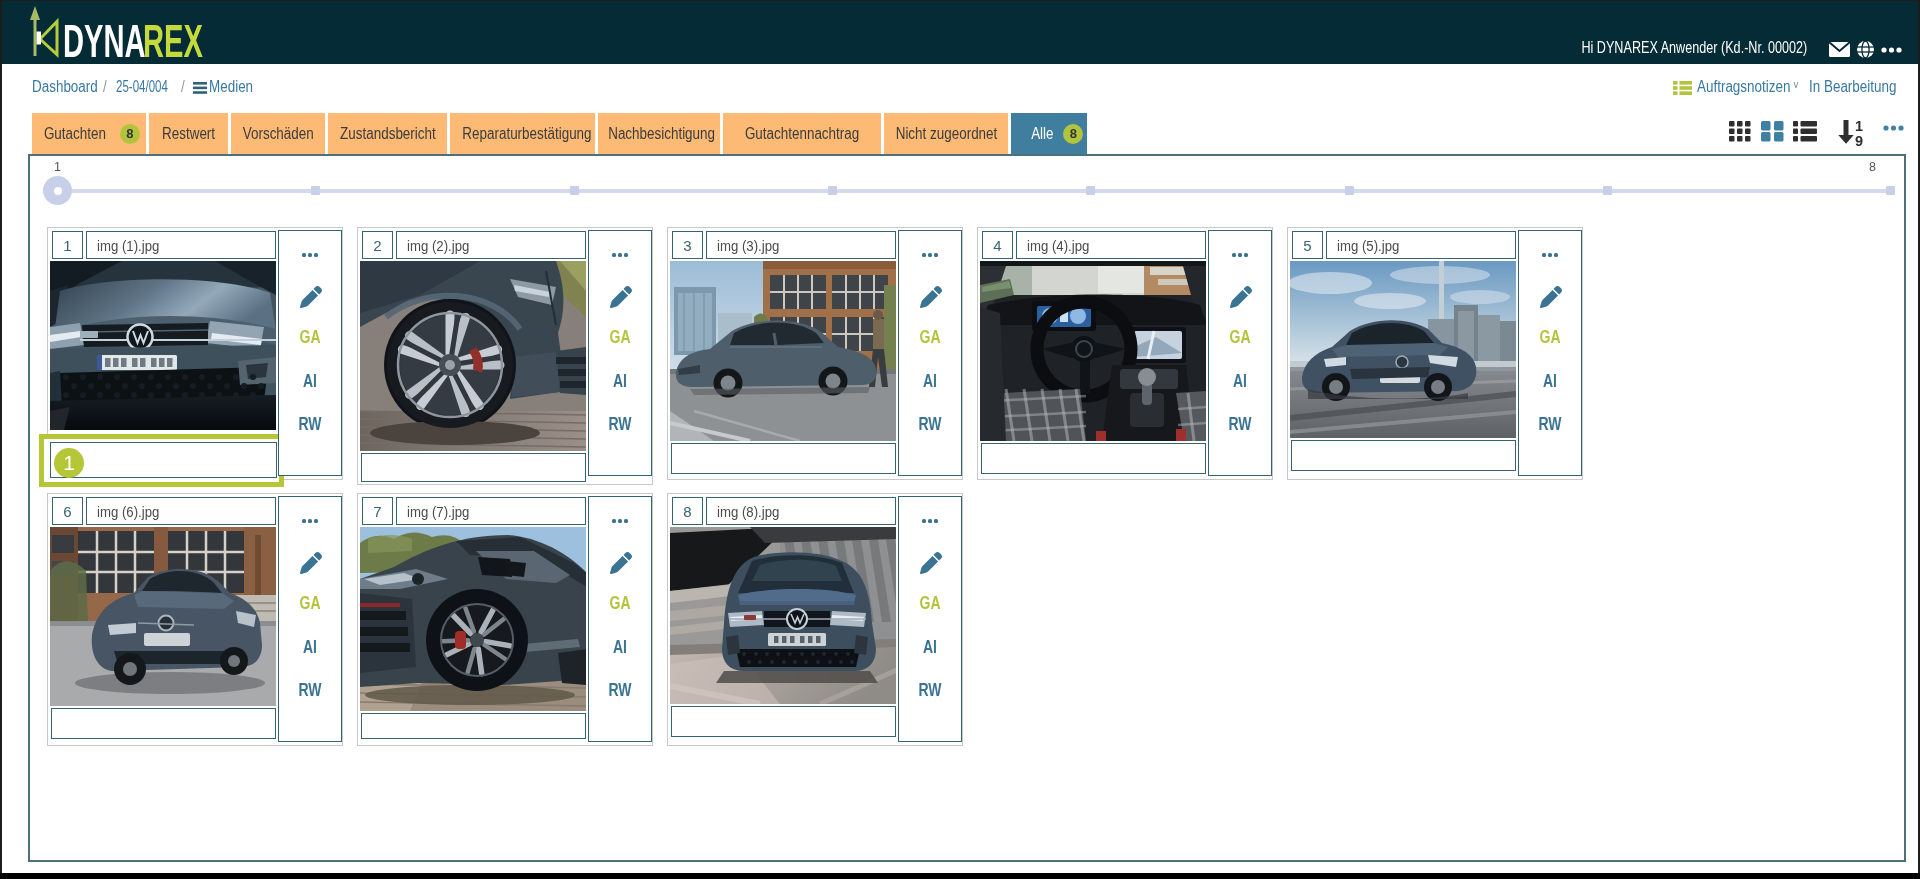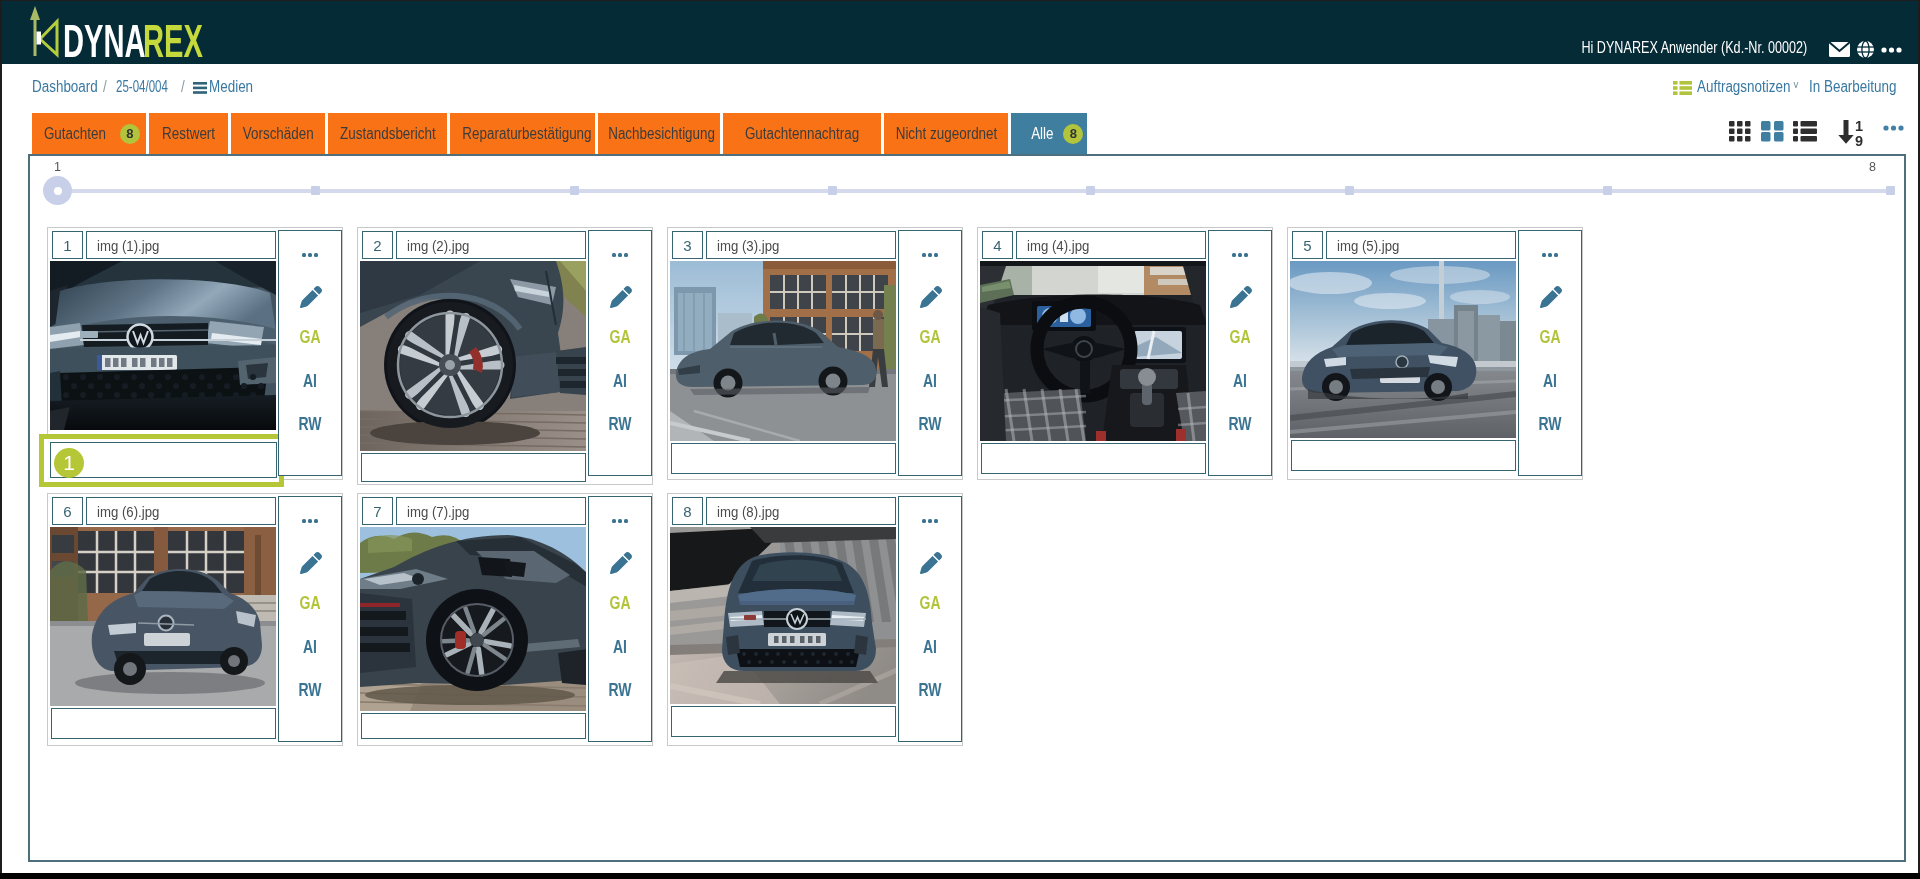--- a/index.html
+++ b/index.html
@@ -9,21 +9,21 @@
 #botbar { position:absolute; left:0; right:0; bottom:0; height:6px; background:#000; }
 
 #hdr { position:absolute; left:0; top:0; width:100%; height:63px; background:#042b36; }
 #hdrtxt { position:absolute; right:111px; top:37px; color:#fff; font-size:16.5px; transform:scaleX(0.765); transform-origin:right center; white-space:nowrap; }
 
 #crumbs { position:absolute; left:0; top:77px; width:1916px; height:20px; font-size:16px; color:#3878a2; }
 .ci { position:absolute; top:0; white-space:nowrap; transform:scaleX(0.84); transform-origin:left center; }
 #crumbs .sep { color:#8a9aa3; }
 
 #tabs { position:absolute; left:30px; top:112px; height:42px; white-space:nowrap; font-size:16px; }
-.tab { display:inline-block; vertical-align:top; height:42px; line-height:42px; text-align:center; background:#f97316; color:#3c3c3c; margin-right:3px; white-space:nowrap; }
+.tab { display:inline-block; vertical-align:top; height:42px; line-height:42px; text-align:center; background:#fdba74; color:#3c3c3c; margin-right:3px; white-space:nowrap; }
 .tab .tx { display:inline-block; transform:scaleX(0.84); transform-origin:center; }
 .tab.active { background:#3f7e9f; color:#fff; height:44px;padding-left:14px; }
 .badge { display:inline-block; width:20px; height:20px; line-height:20px; border-radius:50%; background:#b2c43b; color:#333; font-size:13px; font-weight:bold; text-align:center; vertical-align:middle; margin-left:8px; position:relative; top:-1px; }
 
 #viewicons { position:absolute; left:1729px; top:116px; }
 
 #content { position:absolute; left:28px; top:154px; width:1878px; height:708px; border:2px solid #4d707c; border-top-width:2px; background:#fff; }
 
 #slider { position:absolute; left:0; top:0; width:100%; height:60px; }
 .slbl { position:absolute; top:4px; font-size:12.5px; color:#555; }

